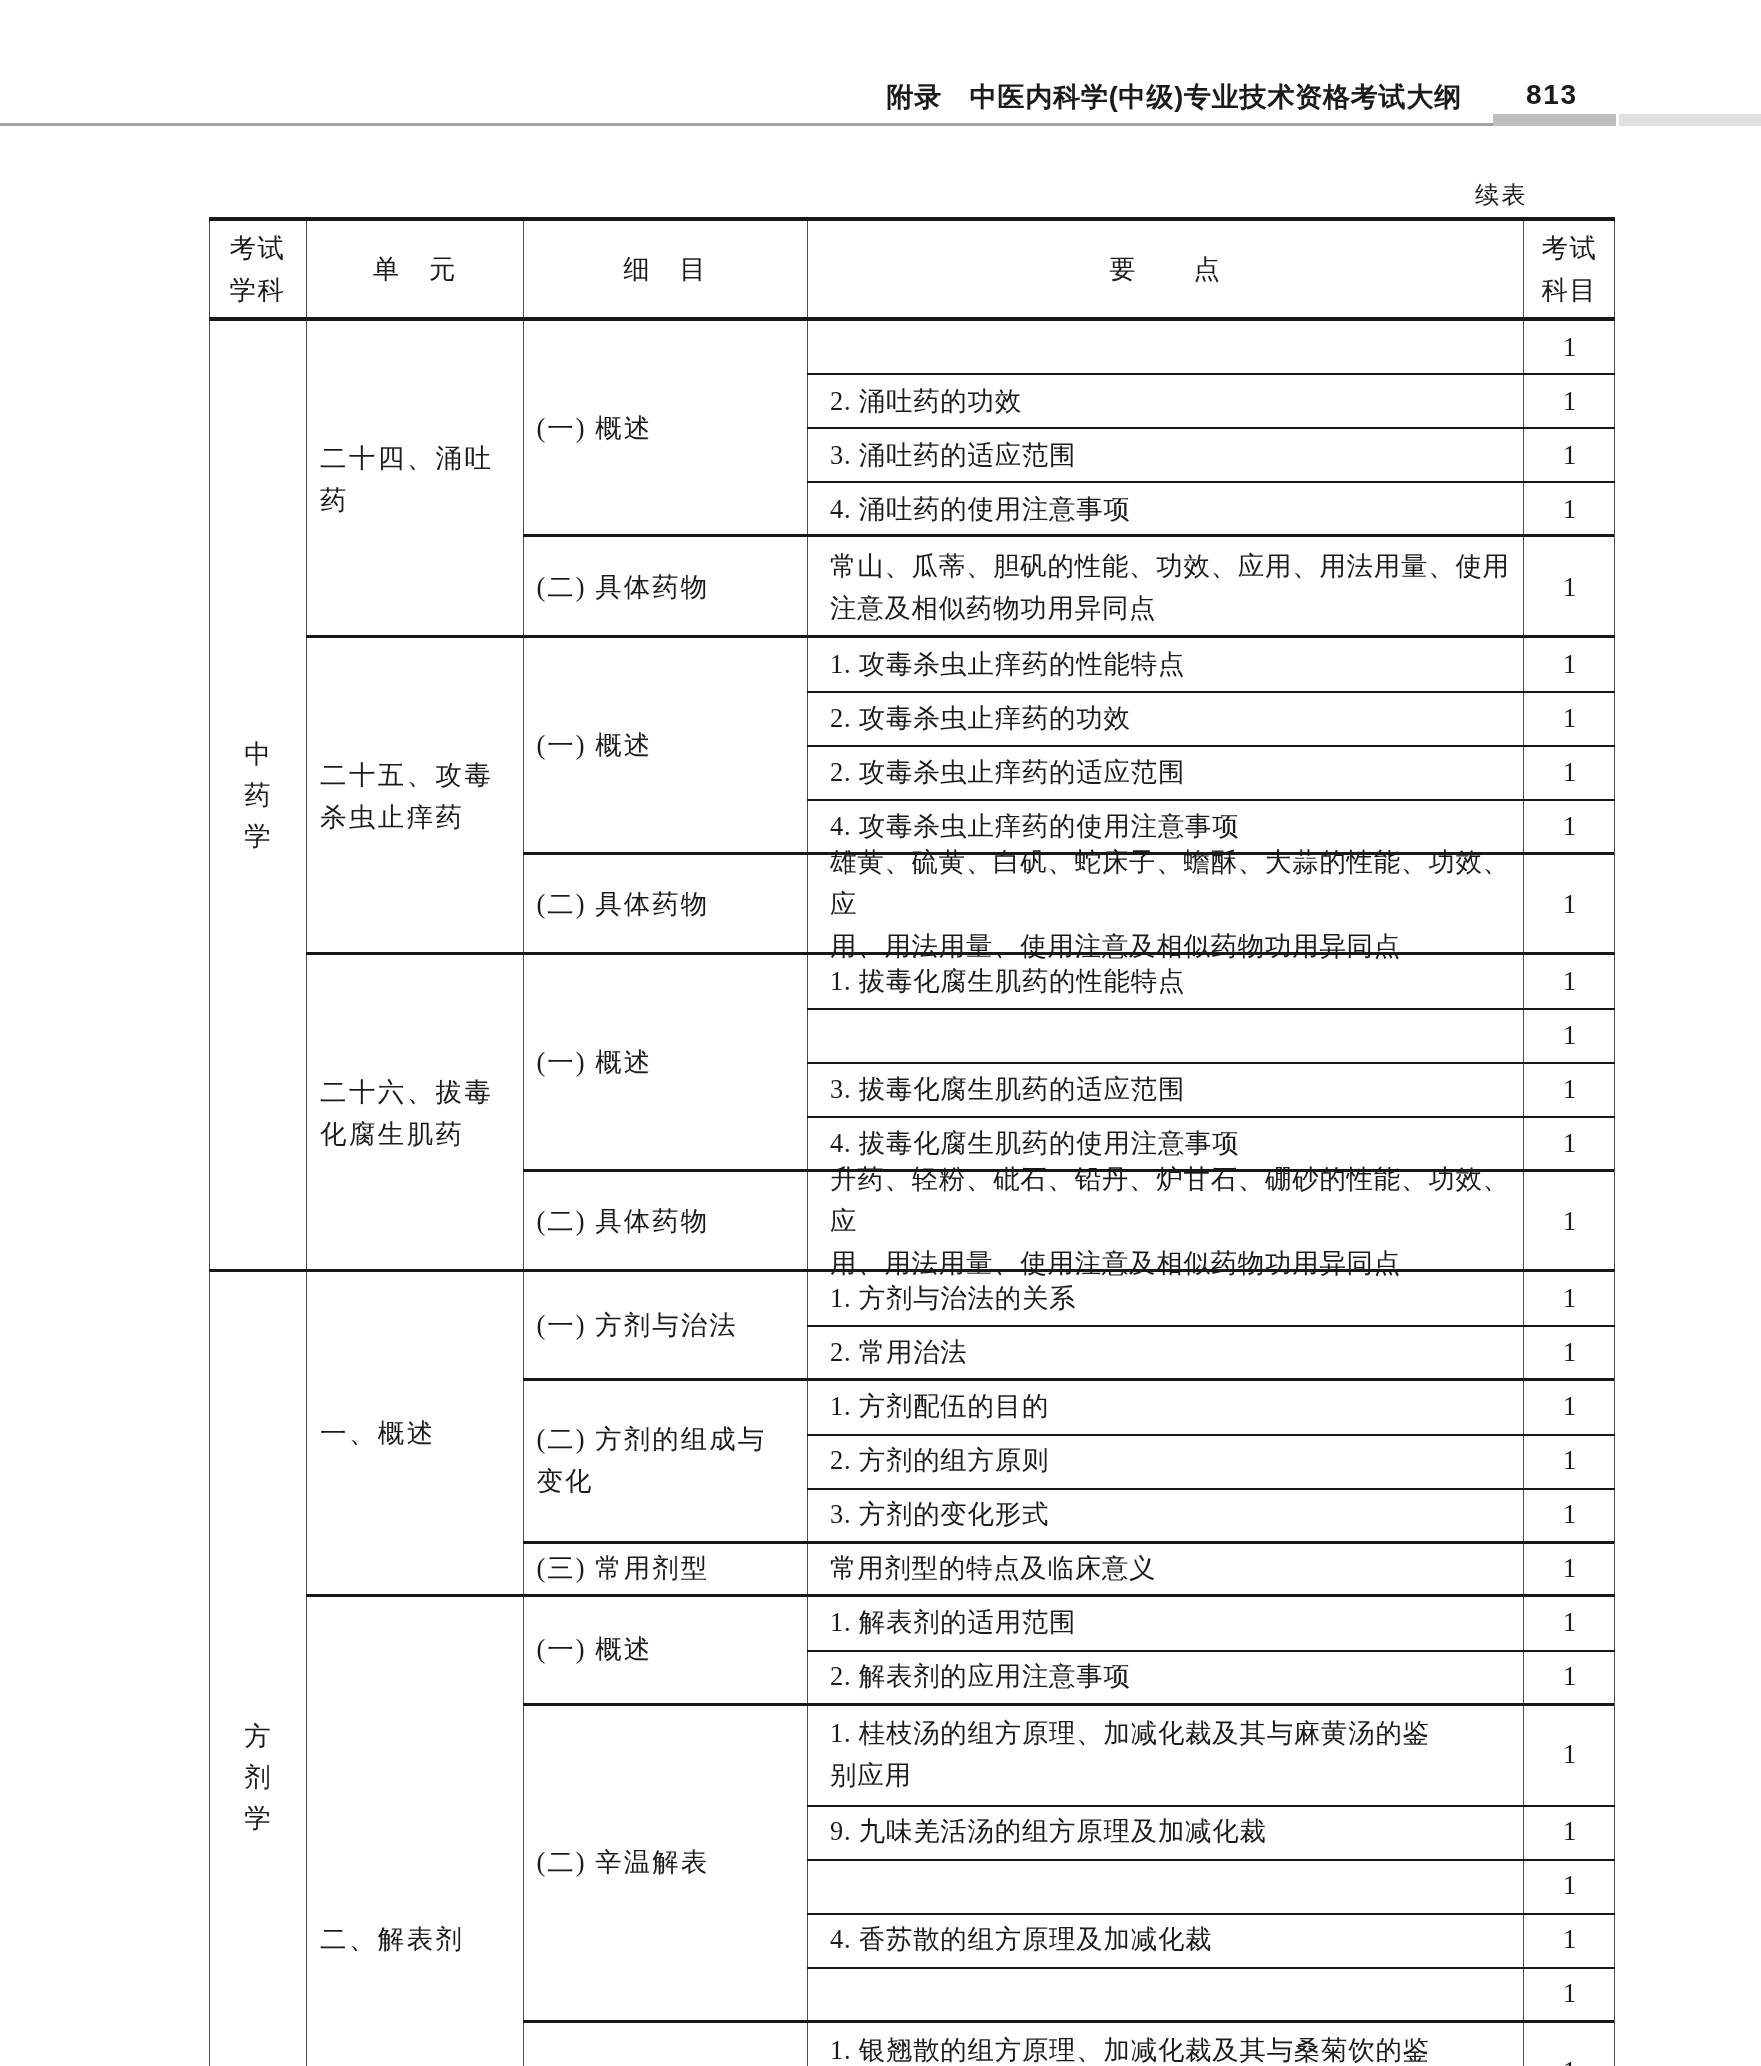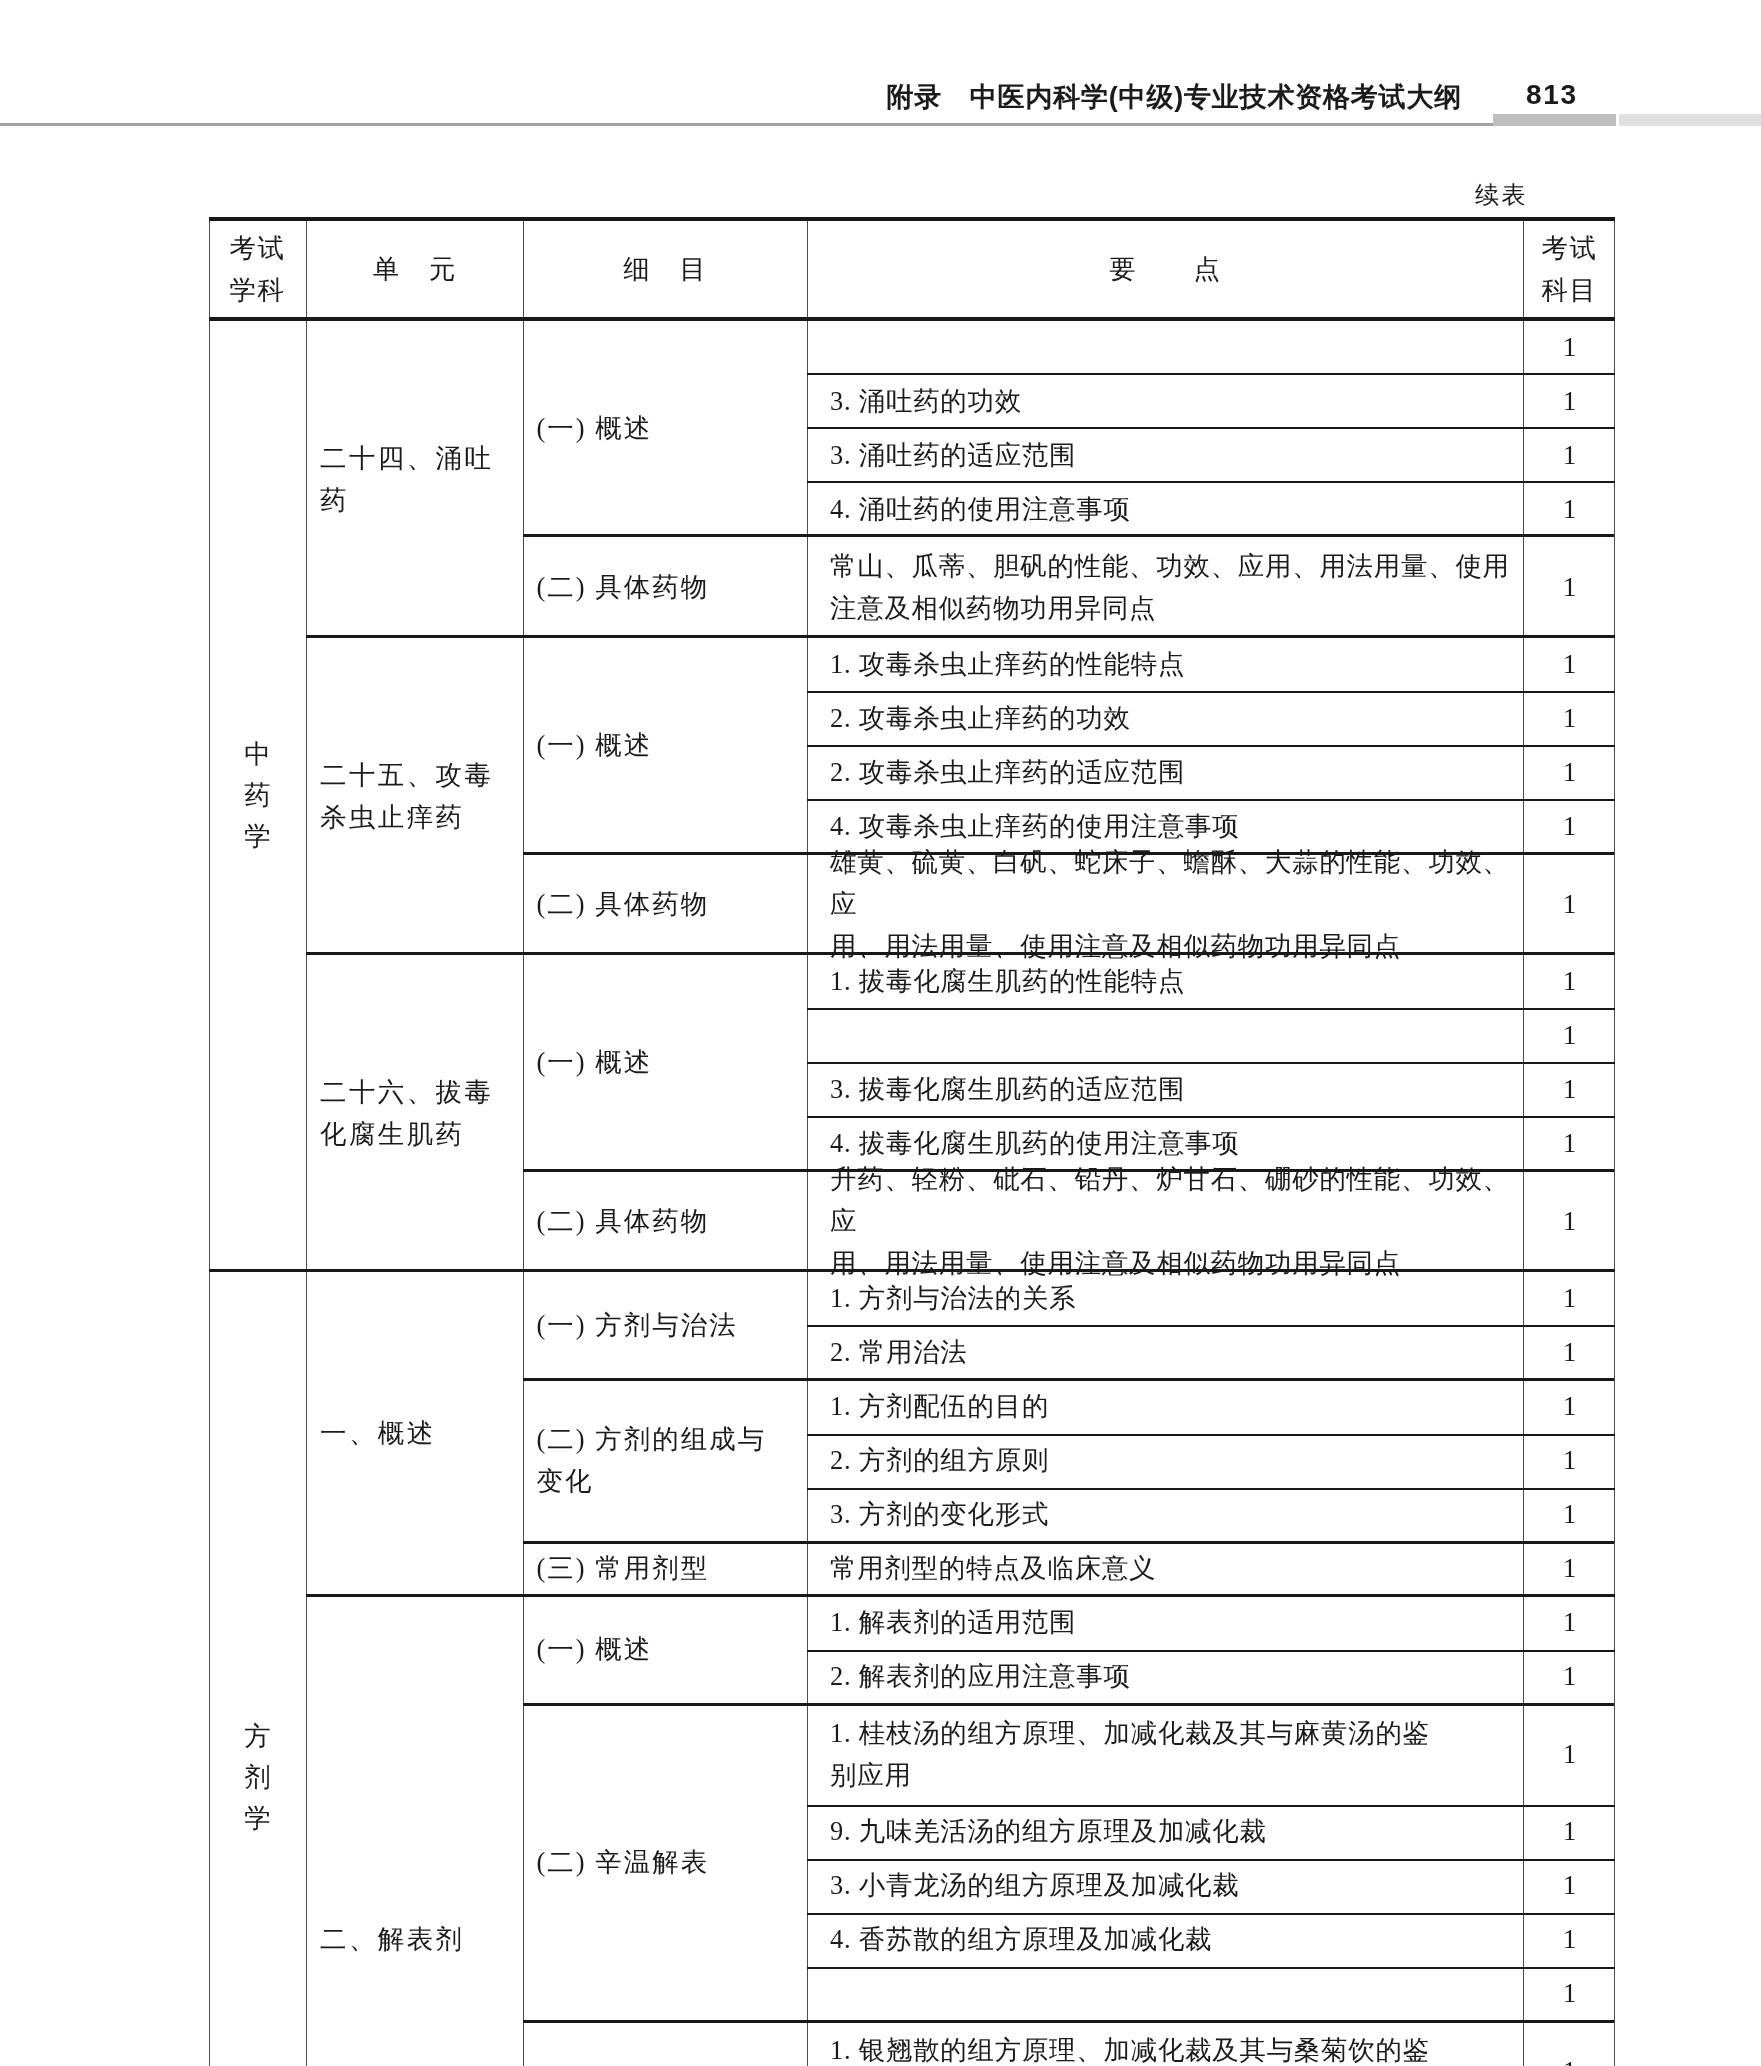--- a/index.html
+++ b/index.html
@@ -71,21 +71,21 @@
   <div class="cell c3" style="grid-area:16/3/17/4">(二) 具体药物</div>
   <div class="cell c3" style="grid-area:17/3/19/4">(一) 方剂与治法</div>
   <div class="cell c3" style="grid-area:22/3/23/4">(三) 常用剂型</div>
   <div class="cell c3" style="grid-area:19/3/22/4">(二) 方剂的组成与
 变化</div>
   <div class="cell c3" style="grid-area:23/3/25/4">(一) 概述</div>
   <div class="cell c3" style="grid-area:25/3/30/4">(二) 辛温解表</div>
   <div class="cell c3" style="grid-area:30/3/34/4">(三) 辛凉解表</div>
 
   <div class="cell c5" style="grid-area:2/5/3/6">1</div>
-  <div class="cell c4" style="grid-area:3/4/4/5">3. 涌吐药的功效</div>
+  <div class="cell c4" style="grid-area:3/4/4/5">2. 涌吐药的功效</div>
   <div class="cell c5" style="grid-area:3/5/4/6">1</div>
   <div class="cell c4" style="grid-area:4/4/5/5">3. 涌吐药的适应范围</div>
   <div class="cell c5" style="grid-area:4/5/5/6">1</div>
   <div class="cell c4" style="grid-area:5/4/6/5">4. 涌吐药的使用注意事项</div>
   <div class="cell c5" style="grid-area:5/5/6/6">1</div>
   <div class="cell c4" style="grid-area:6/4/7/5">常山、瓜蒂、胆矾的性能、功效、应用、用法用量、使用
 注意及相似药物功用异同点</div>
   <div class="cell c5" style="grid-area:6/5/7/6">1</div>
 
   <div class="cell c4" style="grid-area:7/4/8/5">1. 攻毒杀虫止痒药的性能特点</div>
@@ -126,21 +126,20 @@
 
   <div class="cell c4" style="grid-area:23/4/24/5">1. 解表剂的适用范围</div>
   <div class="cell c5" style="grid-area:23/5/24/6">1</div>
   <div class="cell c4" style="grid-area:24/4/25/5">2. 解表剂的应用注意事项</div>
   <div class="cell c5" style="grid-area:24/5/25/6">1</div>
   <div class="cell c4" style="grid-area:25/4/26/5">1. 桂枝汤的组方原理、加减化裁及其与麻黄汤的鉴
 别应用</div>
   <div class="cell c5" style="grid-area:25/5/26/6">1</div>
   <div class="cell c4" style="grid-area:26/4/27/5">9. 九味羌活汤的组方原理及加减化裁</div>
   <div class="cell c5" style="grid-area:26/5/27/6">1</div>
-  <div class="cell c4" style="grid-area:27/4/28/5">3. 小青龙汤的组方原理及加减化裁</div>
   <div class="cell c5" style="grid-area:27/5/28/6">1</div>
   <div class="cell c4" style="grid-area:28/4/29/5">4. 香苏散的组方原理及加减化裁</div>
   <div class="cell c5" style="grid-area:28/5/29/6">1</div>
   <div class="cell c5" style="grid-area:29/5/30/6">1</div>
 
   <div class="cell c4" style="grid-area:30/4/31/5">1. 银翘散的组方原理、加减化裁及其与桑菊饮的鉴
 别应用</div>
   <div class="cell c5" style="grid-area:30/5/31/6">1</div>
 
 </div>

